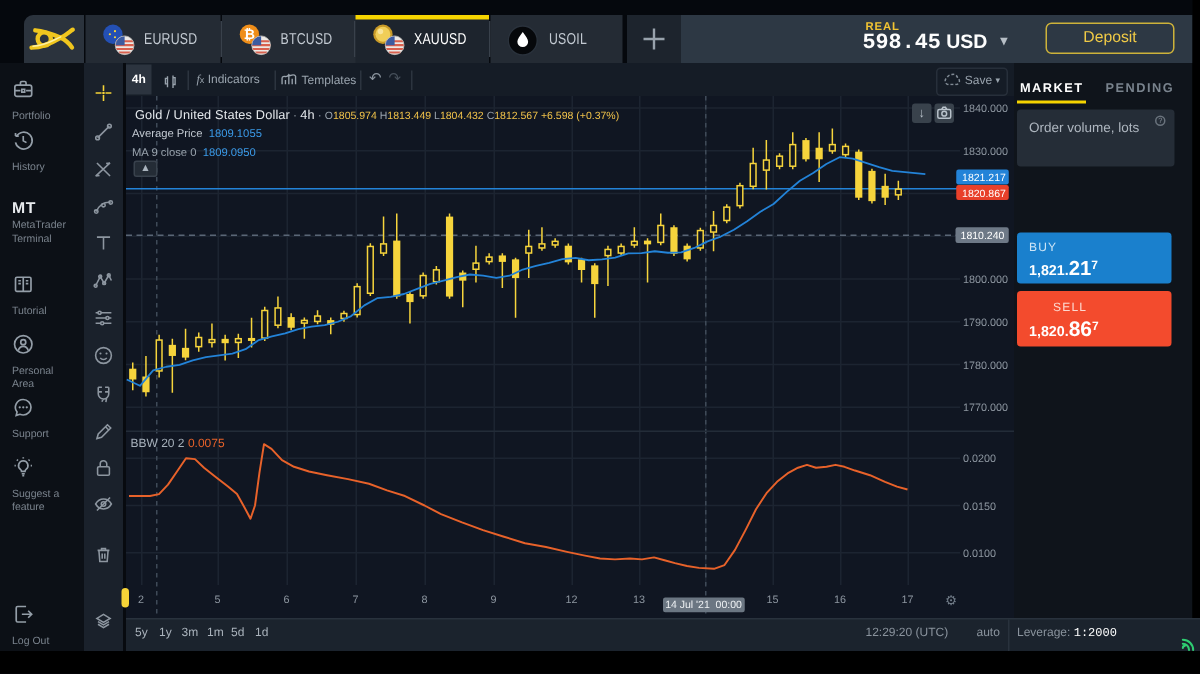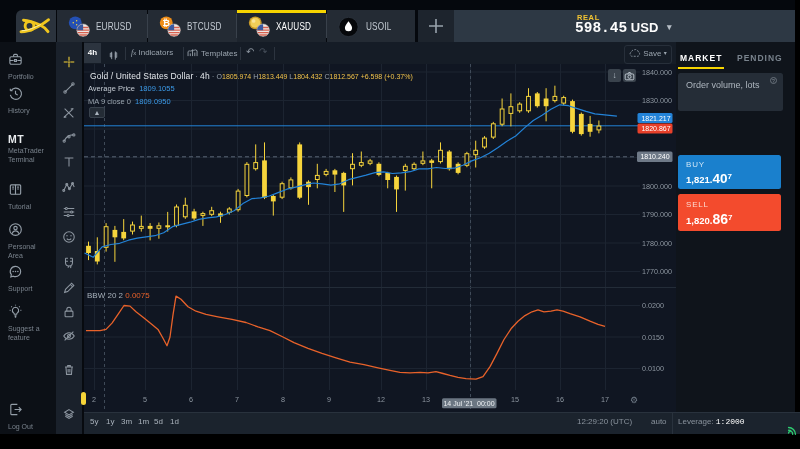--- a/index.html
+++ b/index.html
@@ -87,20 +87,21 @@
         <path d="M12.5 6.8c2.3 3.1 3.9 5.2 3.9 7.1a3.9 3.9 0 0 1-7.8 0c0-1.9 1.6-4 3.9-7.1z" fill="#fff"></path>
       </svg>
       <span>USOIL</span>
     </div>
 <div class="abs" style="left:418px;top:10px;width:36px;height:32px;background:#1d242d"><svg width="36" height="32">
         <path d="M18 9v14M11 16h14" stroke="#98a2ac" stroke-width="1.6"></path>
       </svg></div>
 <div class="abs" style="left:454px;top:10px;width:341px;height:32px;background:#2d3844"></div>
 <div class="abs" style="left:577px;top:12.5px;font-size:7.5px;font-weight:bold;color:#f2c432;letter-spacing:.6px">REAL</div>
 <div class="abs" style="left:575px;top:19.5px;font-size:14.5px;font-weight:bold;color:#fdfdfd;font-family:'Liberation Mono',monospace">598.45<span style="font-family:'Liberation Sans',sans-serif;font-size:13px"> USD</span> <span style="font-size:9px;color:#b6bec6;position:relative;top:-2px;font-family:'Liberation Sans',sans-serif">▾</span></div>
+<div class="abs" style="left:697px;top:15px;width:86px;height:21px;border:1px solid #cdb23a;border-radius:4px;color:#f0ca46;font-size:10.5px;text-align:center;line-height:19px">Deposit</div>
 
 <div class="abs" style="left:0;top:42px;width:56px;height:392px;background:#0c1016"></div>
 <div class="abs sbi" style="top:52px"><svg width="15" height="15" viewBox="0 0 16 16" fill="none" stroke="#949ea8" stroke-width="1.2">
         <rect x="2" y="5" width="12" height="8" rx="1.5"></rect>
         <path d="M6 5V3.5a1 1 0 011-1h2a1 1 0 011 1V5M2 9h4m4 0h4M7 8v2h2V8z"></path>
       </svg><div class="sblab">Portfolio</div></div>
 <div class="abs sbi" style="top:86px"><svg width="15" height="15" viewBox="0 0 16 16" fill="none" stroke="#949ea8" stroke-width="1.2">
         <path d="M3.2 5.2A6 6 0 112.5 9.5M2.5 5V2.8M2.5 5h2.3M8 5v3.3l2.3 1.4"></path>
       </svg><div class="sblab">History</div></div>
 <div class="abs sbi" style="top:133px">
@@ -330,24 +331,24 @@
 <div class="abs" style="left:676px;top:42px;width:119px;height:392px;background:#0f141b"></div>
 <div class="abs" style="left:680px;top:53px;font-size:8.5px;font-weight:bold;color:#fff;letter-spacing:1px">MARKET</div>
 <div class="abs" style="left:737px;top:53px;font-size:8.5px;font-weight:bold;color:#79838d;letter-spacing:1px">PENDING</div>
 <div class="abs" style="left:678px;top:66.5px;width:46px;height:2.5px;background:#f6d400"></div>
 <div class="abs rbox" style="top:73px;height:38px">
  <div class="q">?</div>
  <div style="color:#aeb6bf;font-size:9px;padding:7px 0 0 8px">Order volume, lots</div>
 </div>
 <div class="abs rbox" style="top:154.5px;height:34px;width:103px;background:#1a80cd">
  <div style="color:#cde4f6;font-size:8px;letter-spacing:.8px;padding:5px 0 0 8px">BUY</div>
- <div style="color:#fff;font-size:9.5px;font-weight:bold;padding:2px 0 0 8px">1,821.<span style="font-size:13.5px">40</span><span style="font-size:8px;vertical-align:4px">7</span></div>
+ <div style="color:#fff;font-size:9.5px;font-weight:bold;padding:2px 0 0 8px">1,821.<span style="font-size:13.5px">21</span><span style="font-size:8px;vertical-align:4px">7</span></div>
 </div>
 <div class="abs rbox" style="top:193.5px;height:37px;width:103px;background:#f34b2d">
- <div style="color:#fcd9d0;font-size:8px;letter-spacing:.8px;padding:6px 0 0 8px">SELL</div>
+ <div style="color:#fcd9d0;font-size:8px;letter-spacing:.8px;padding:6px 0 0 24px">SELL</div>
  <div style="color:#fff;font-size:9.5px;font-weight:bold;padding:2px 0 0 8px">1,820.<span style="font-size:14px">86</span><span style="font-size:8px;vertical-align:4px">7</span></div>
 </div>
 
 <div class="abs" style="left:795px;top:0;width:5px;height:449px;background:#000"></div>
 <div class="abs" style="left:84px;top:412px;width:716px;height:22px;background:#1b232d;border-top:1px solid #29323d"></div>
 <div class="abs bbt" style="left:90px">5y</div>
     <div class="abs bbt" style="left:106px">1y</div>
 <div class="abs bbt" style="left:121px">3m</div>
     <div class="abs bbt" style="left:138px">1m</div>
 <div class="abs bbt" style="left:154px">5d</div>

